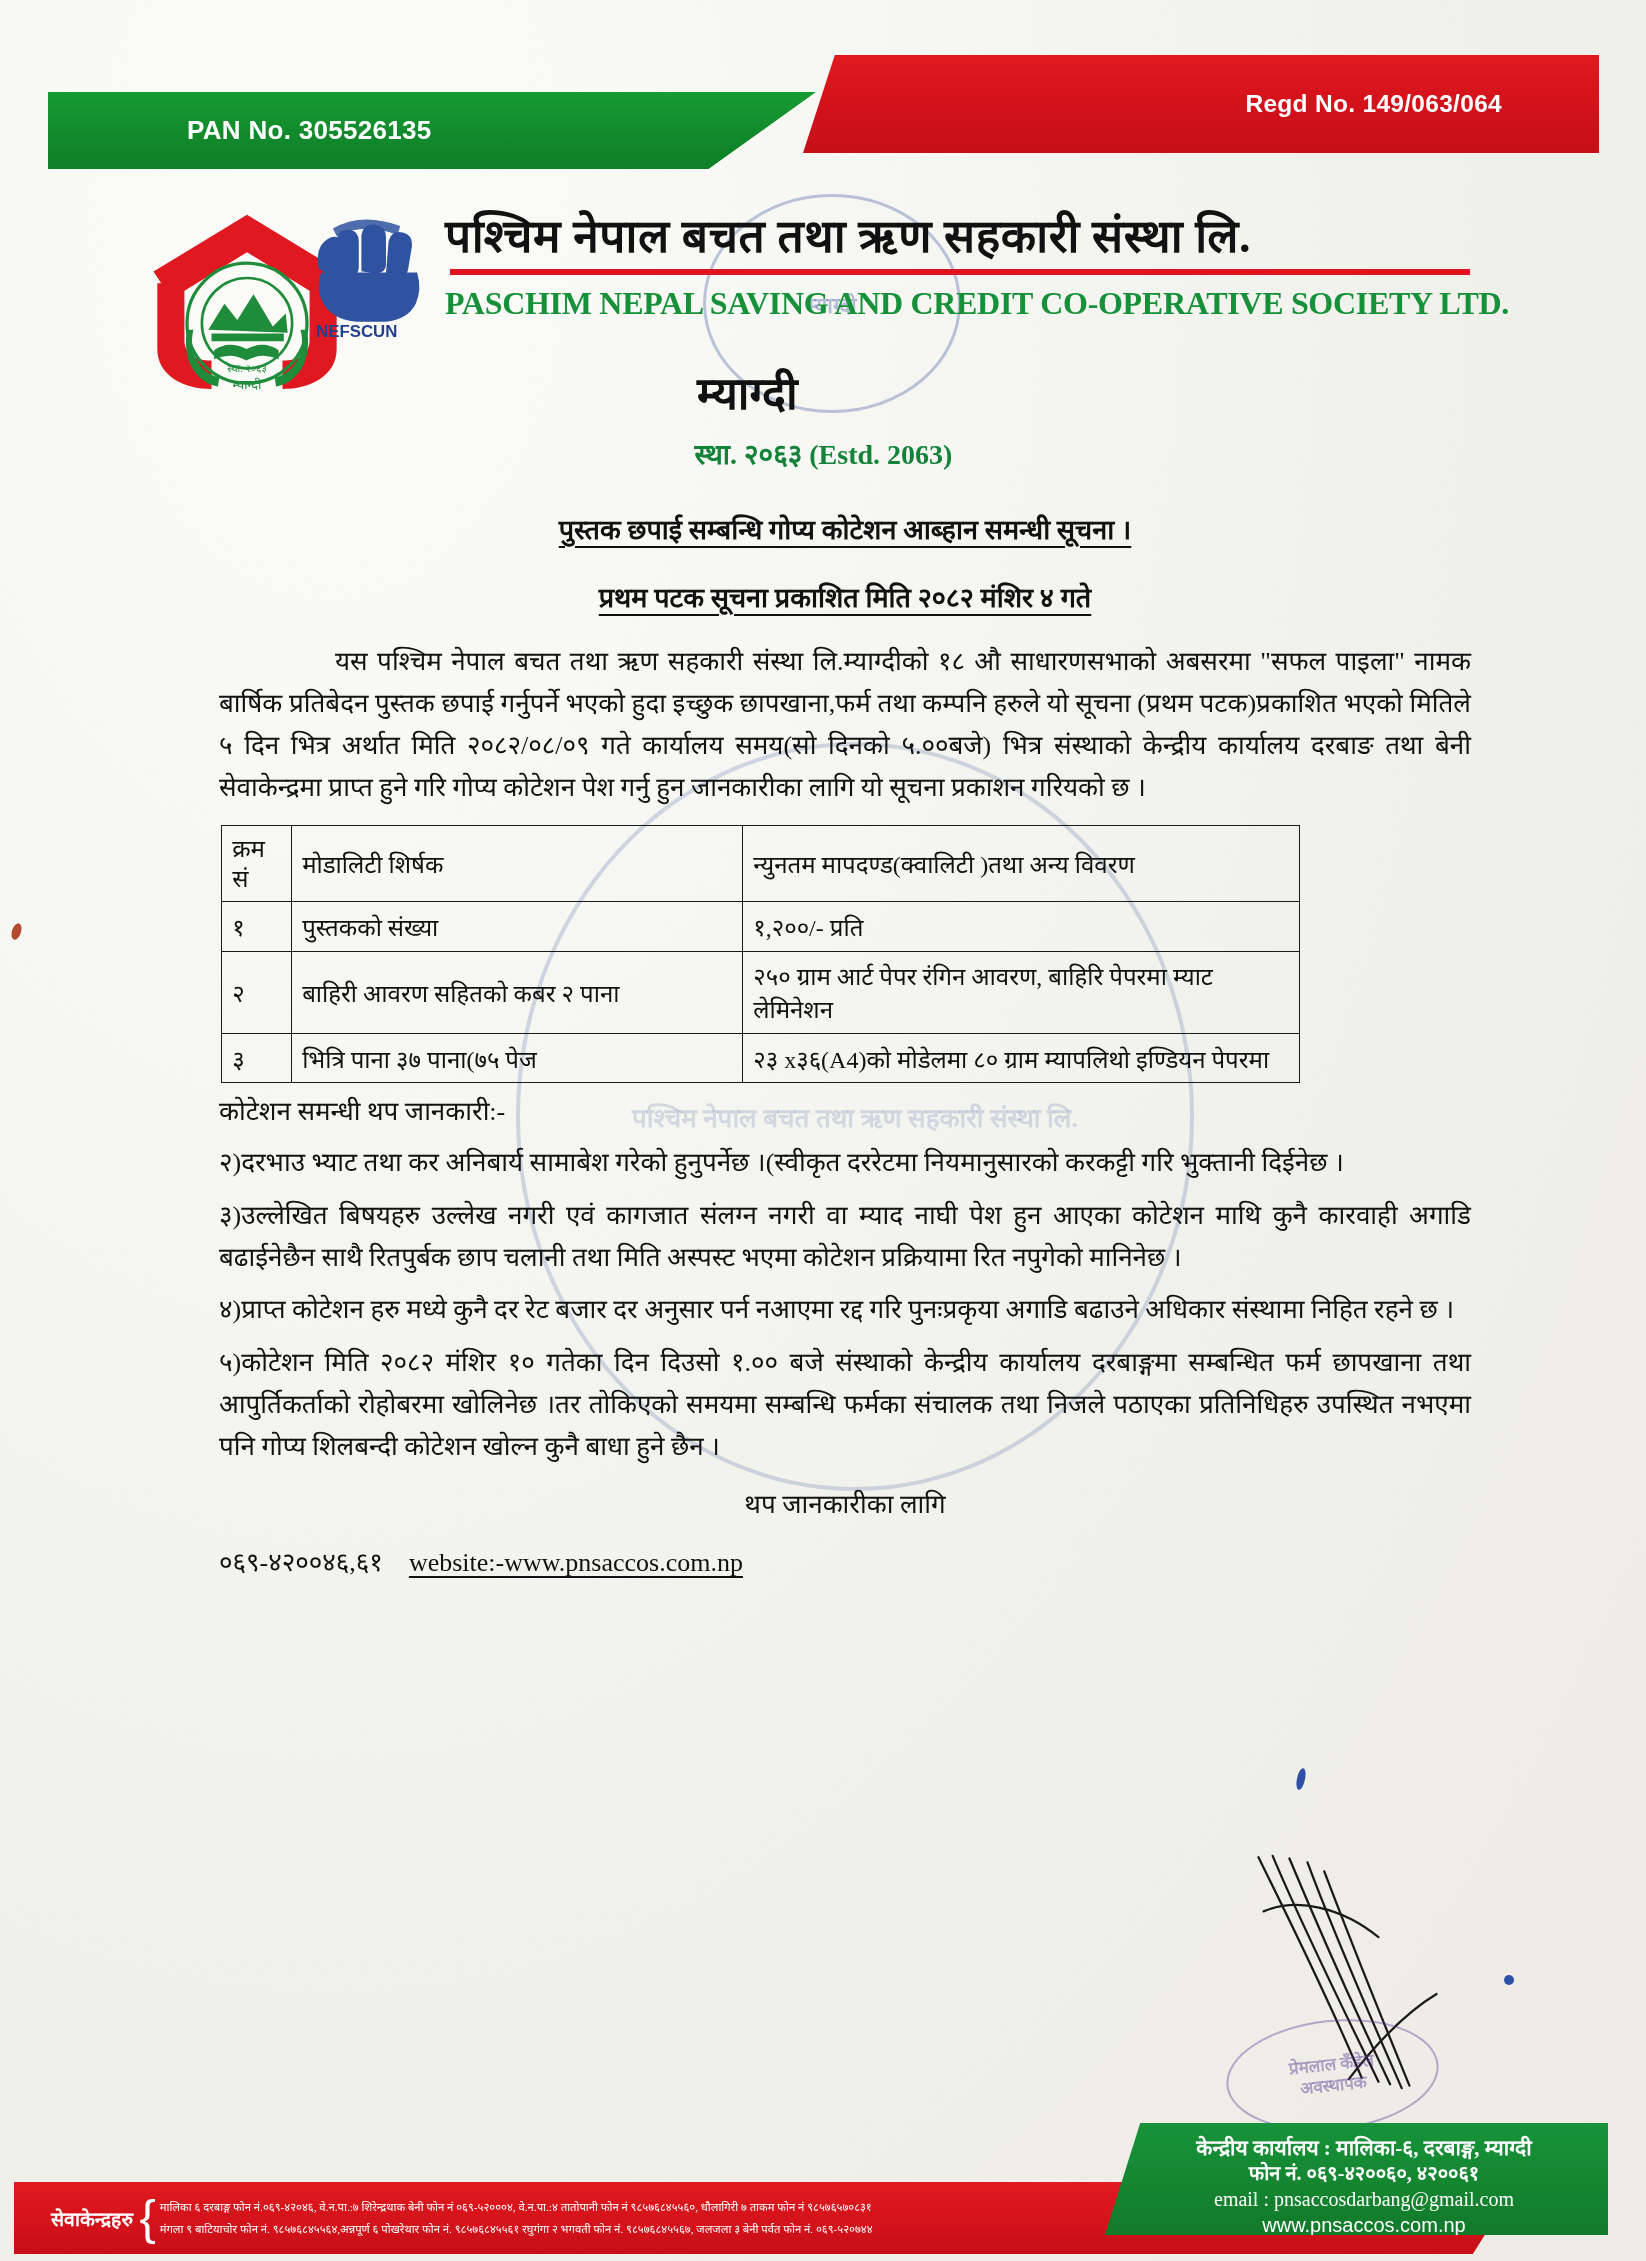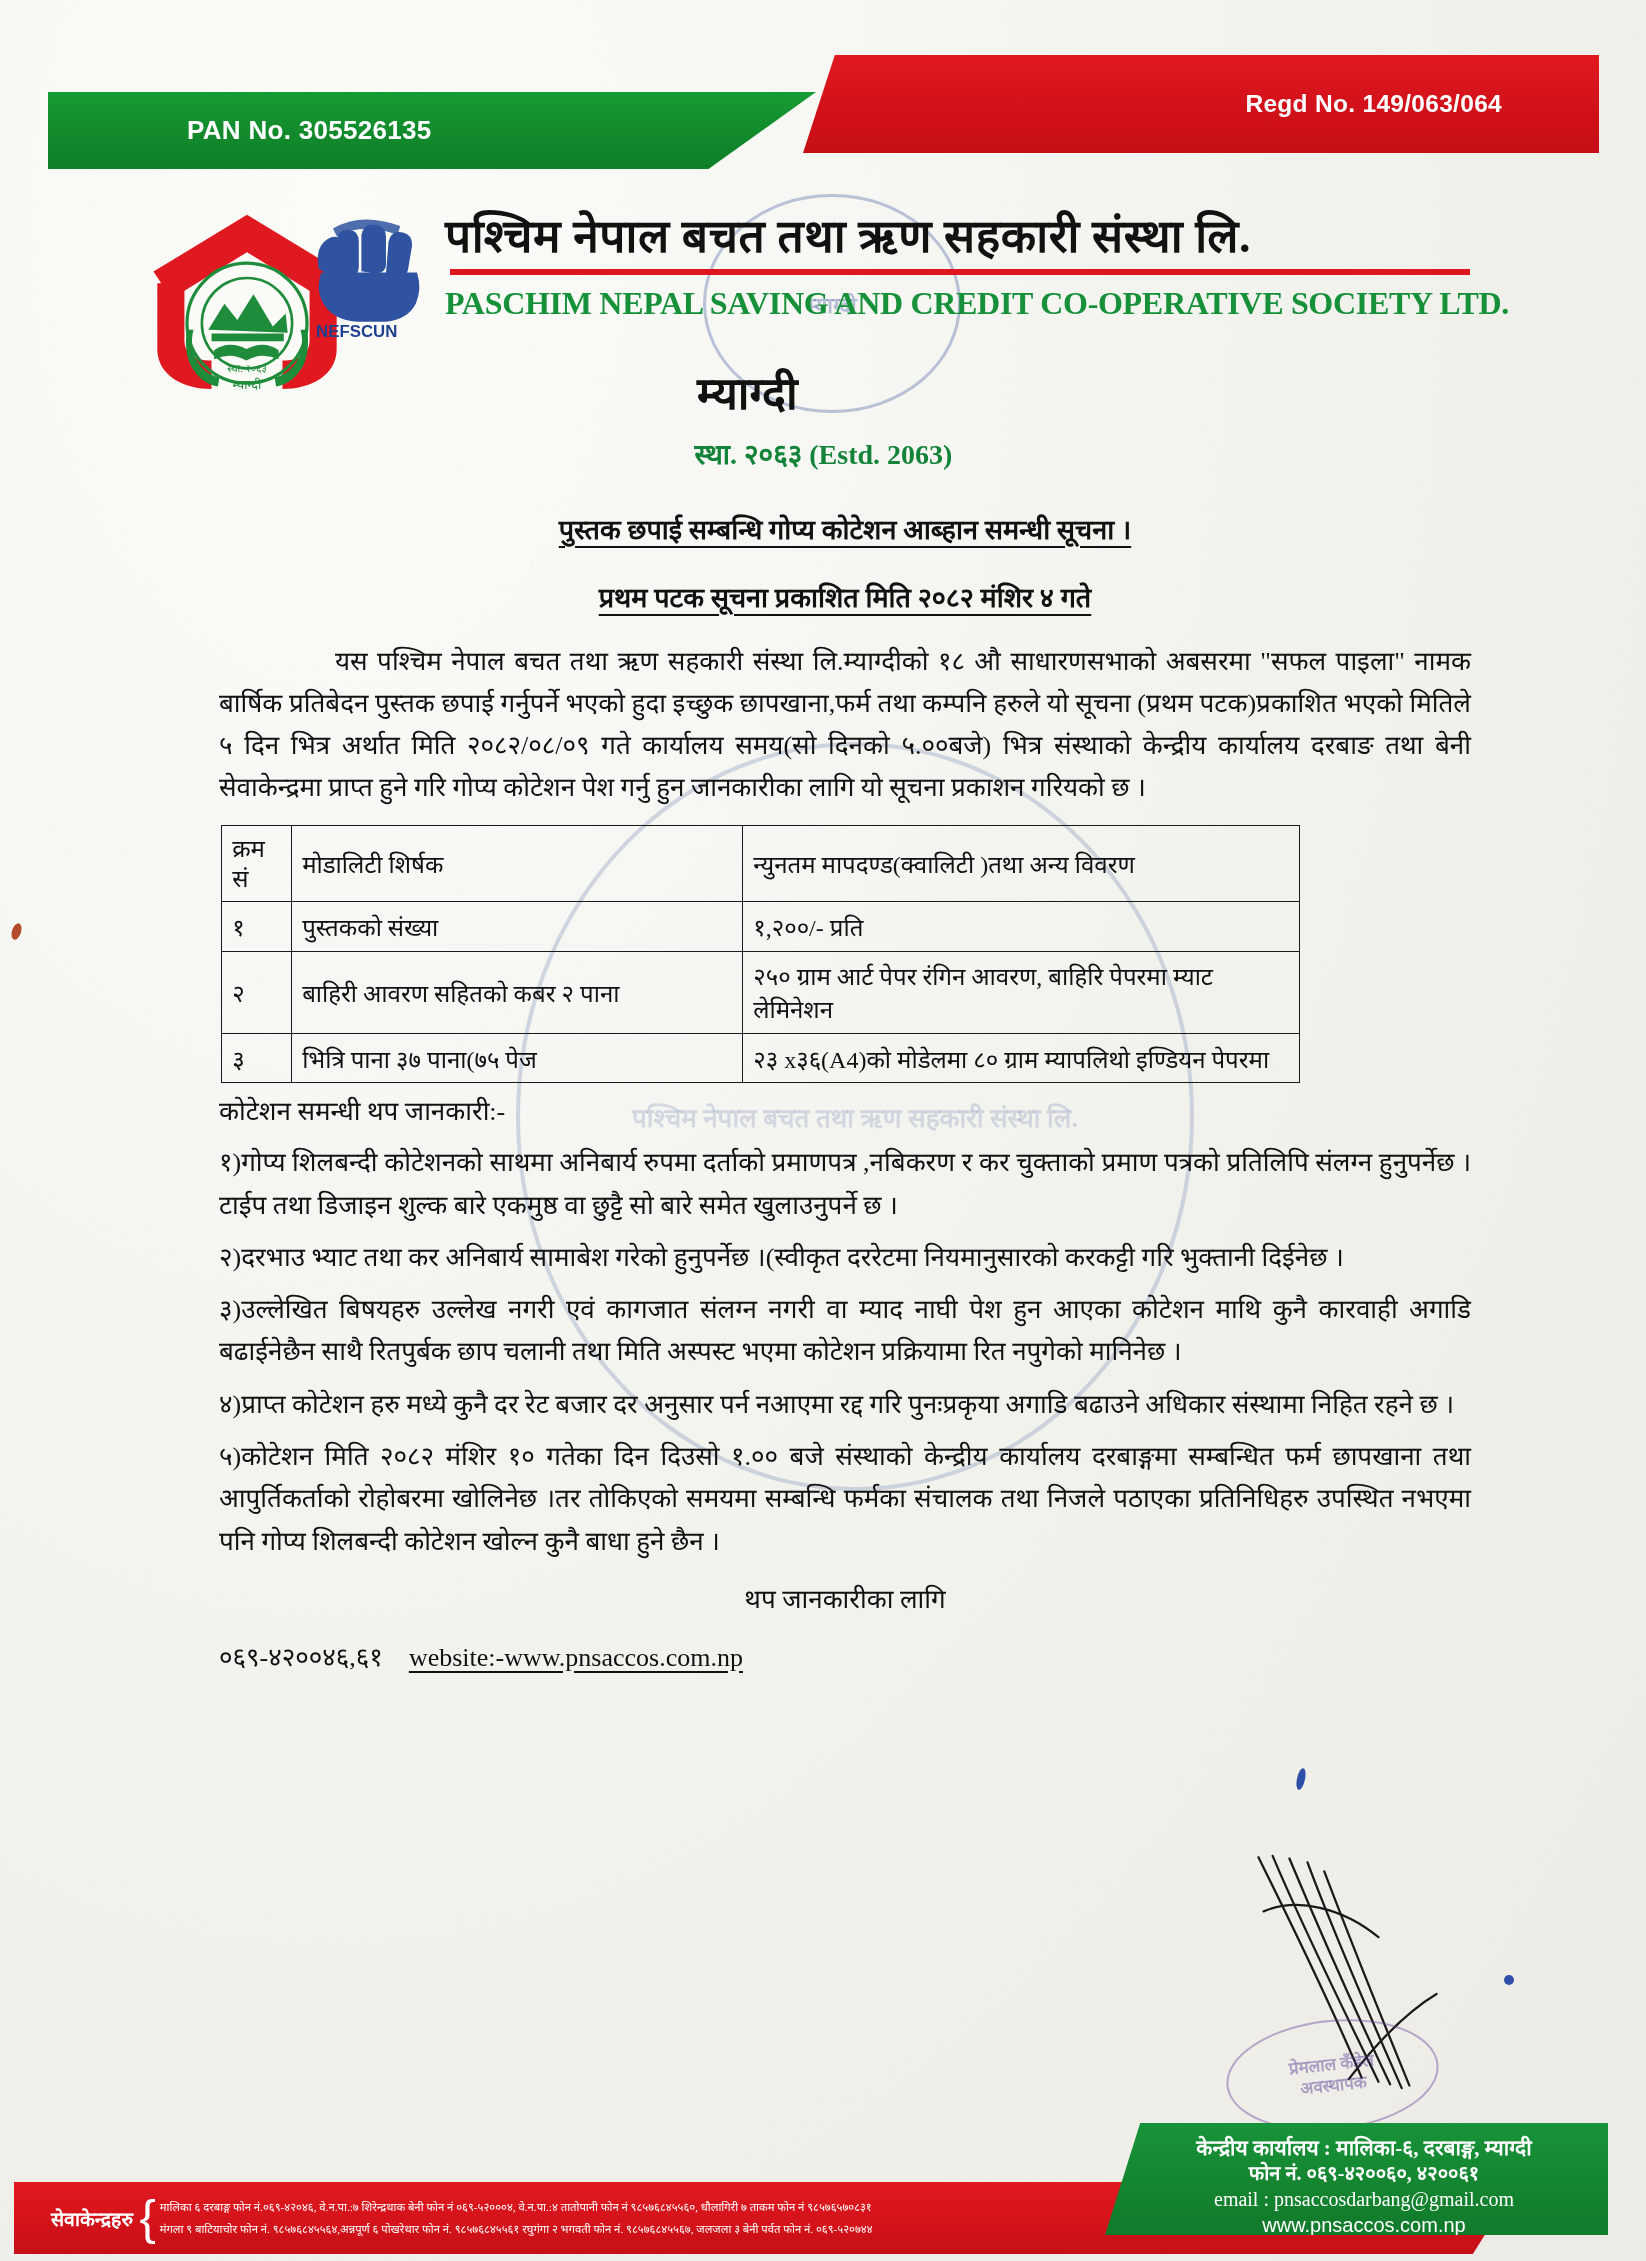--- a/index.html
+++ b/index.html
@@ -274,21 +274,20 @@
         <tr>
           <td class="c-sn np">३</td>
           <td class="c-ttl np">भित्रि पाना ३७ पाना(७५ पेज</td>
           <td class="c-desc np">२३ x३६(A4)को मोडेलमा ८० ग्राम म्यापलिथो इण्डियन पेपरमा</td>
         </tr>
       </tbody>
     </table>
 
     <div class="note-head np">कोटेशन समन्धी थप जानकारी:-</div>
 
-    <div class="note np">१)गोप्य शिलबन्दी कोटेशनको साथमा अनिबार्य रुपमा दर्ताको प्रमाणपत्र ,नबिकरण र कर चुक्ताको प्रमाण पत्रको प्रतिलिपि संलग्न हुनुपर्नेछ । टाईप तथा डिजाइन शुल्क बारे एकमुष्ठ वा छुट्टै सो बारे समेत  खुलाउनुपर्ने छ ।</div>
     <div class="note np">२)दरभाउ भ्याट तथा  कर अनिबार्य सामाबेश गरेको हुनुपर्नेछ ।(स्वीकृत दररेटमा नियमानुसारको करकट्टी गरि भुक्तानी दिईनेछ ।</div>
     <div class="note np">३)उल्लेखित बिषयहरु उल्लेख नगरी एवं कागजात संलग्न नगरी वा म्याद नाघी पेश हुन आएका कोटेशन माथि कुनै कारवाही अगाडि बढाईनेछैन साथै रितपुर्बक छाप चलानी तथा मिति अस्पस्ट भएमा कोटेशन प्रक्रियामा रित नपुगेको मानिनेछ ।</div>
     <div class="note np">४)प्राप्त कोटेशन हरु मध्ये कुनै दर रेट बजार दर अनुसार पर्न नआएमा रद्द गरि पुनःप्रकृया अगाडि बढाउने अधिकार संस्थामा निहित रहने छ ।</div>
     <div class="note np">५)कोटेशन मिति २०८२ मंशिर १० गतेका दिन दिउसो १.०० बजे संस्थाको केन्द्रीय कार्यालय दरबाङ्गमा सम्बन्धित फर्म छापखाना तथा आपुर्तिकर्ताको रोहोबरमा खोलिनेछ ।तर तोकिएको समयमा सम्बन्धि फर्मका संचालक तथा निजले पठाएका प्रतिनिधिहरु उपस्थित नभएमा पनि गोप्य शिलबन्दी कोटेशन खोल्न कुनै बाधा हुने छैन ।</div>
 
     <div class="center-line np">थप जानकारीका लागि</div>
 
     <div class="contact-line np">
       <span>०६९-४२००४६,६१</span>
       &nbsp;&nbsp;

